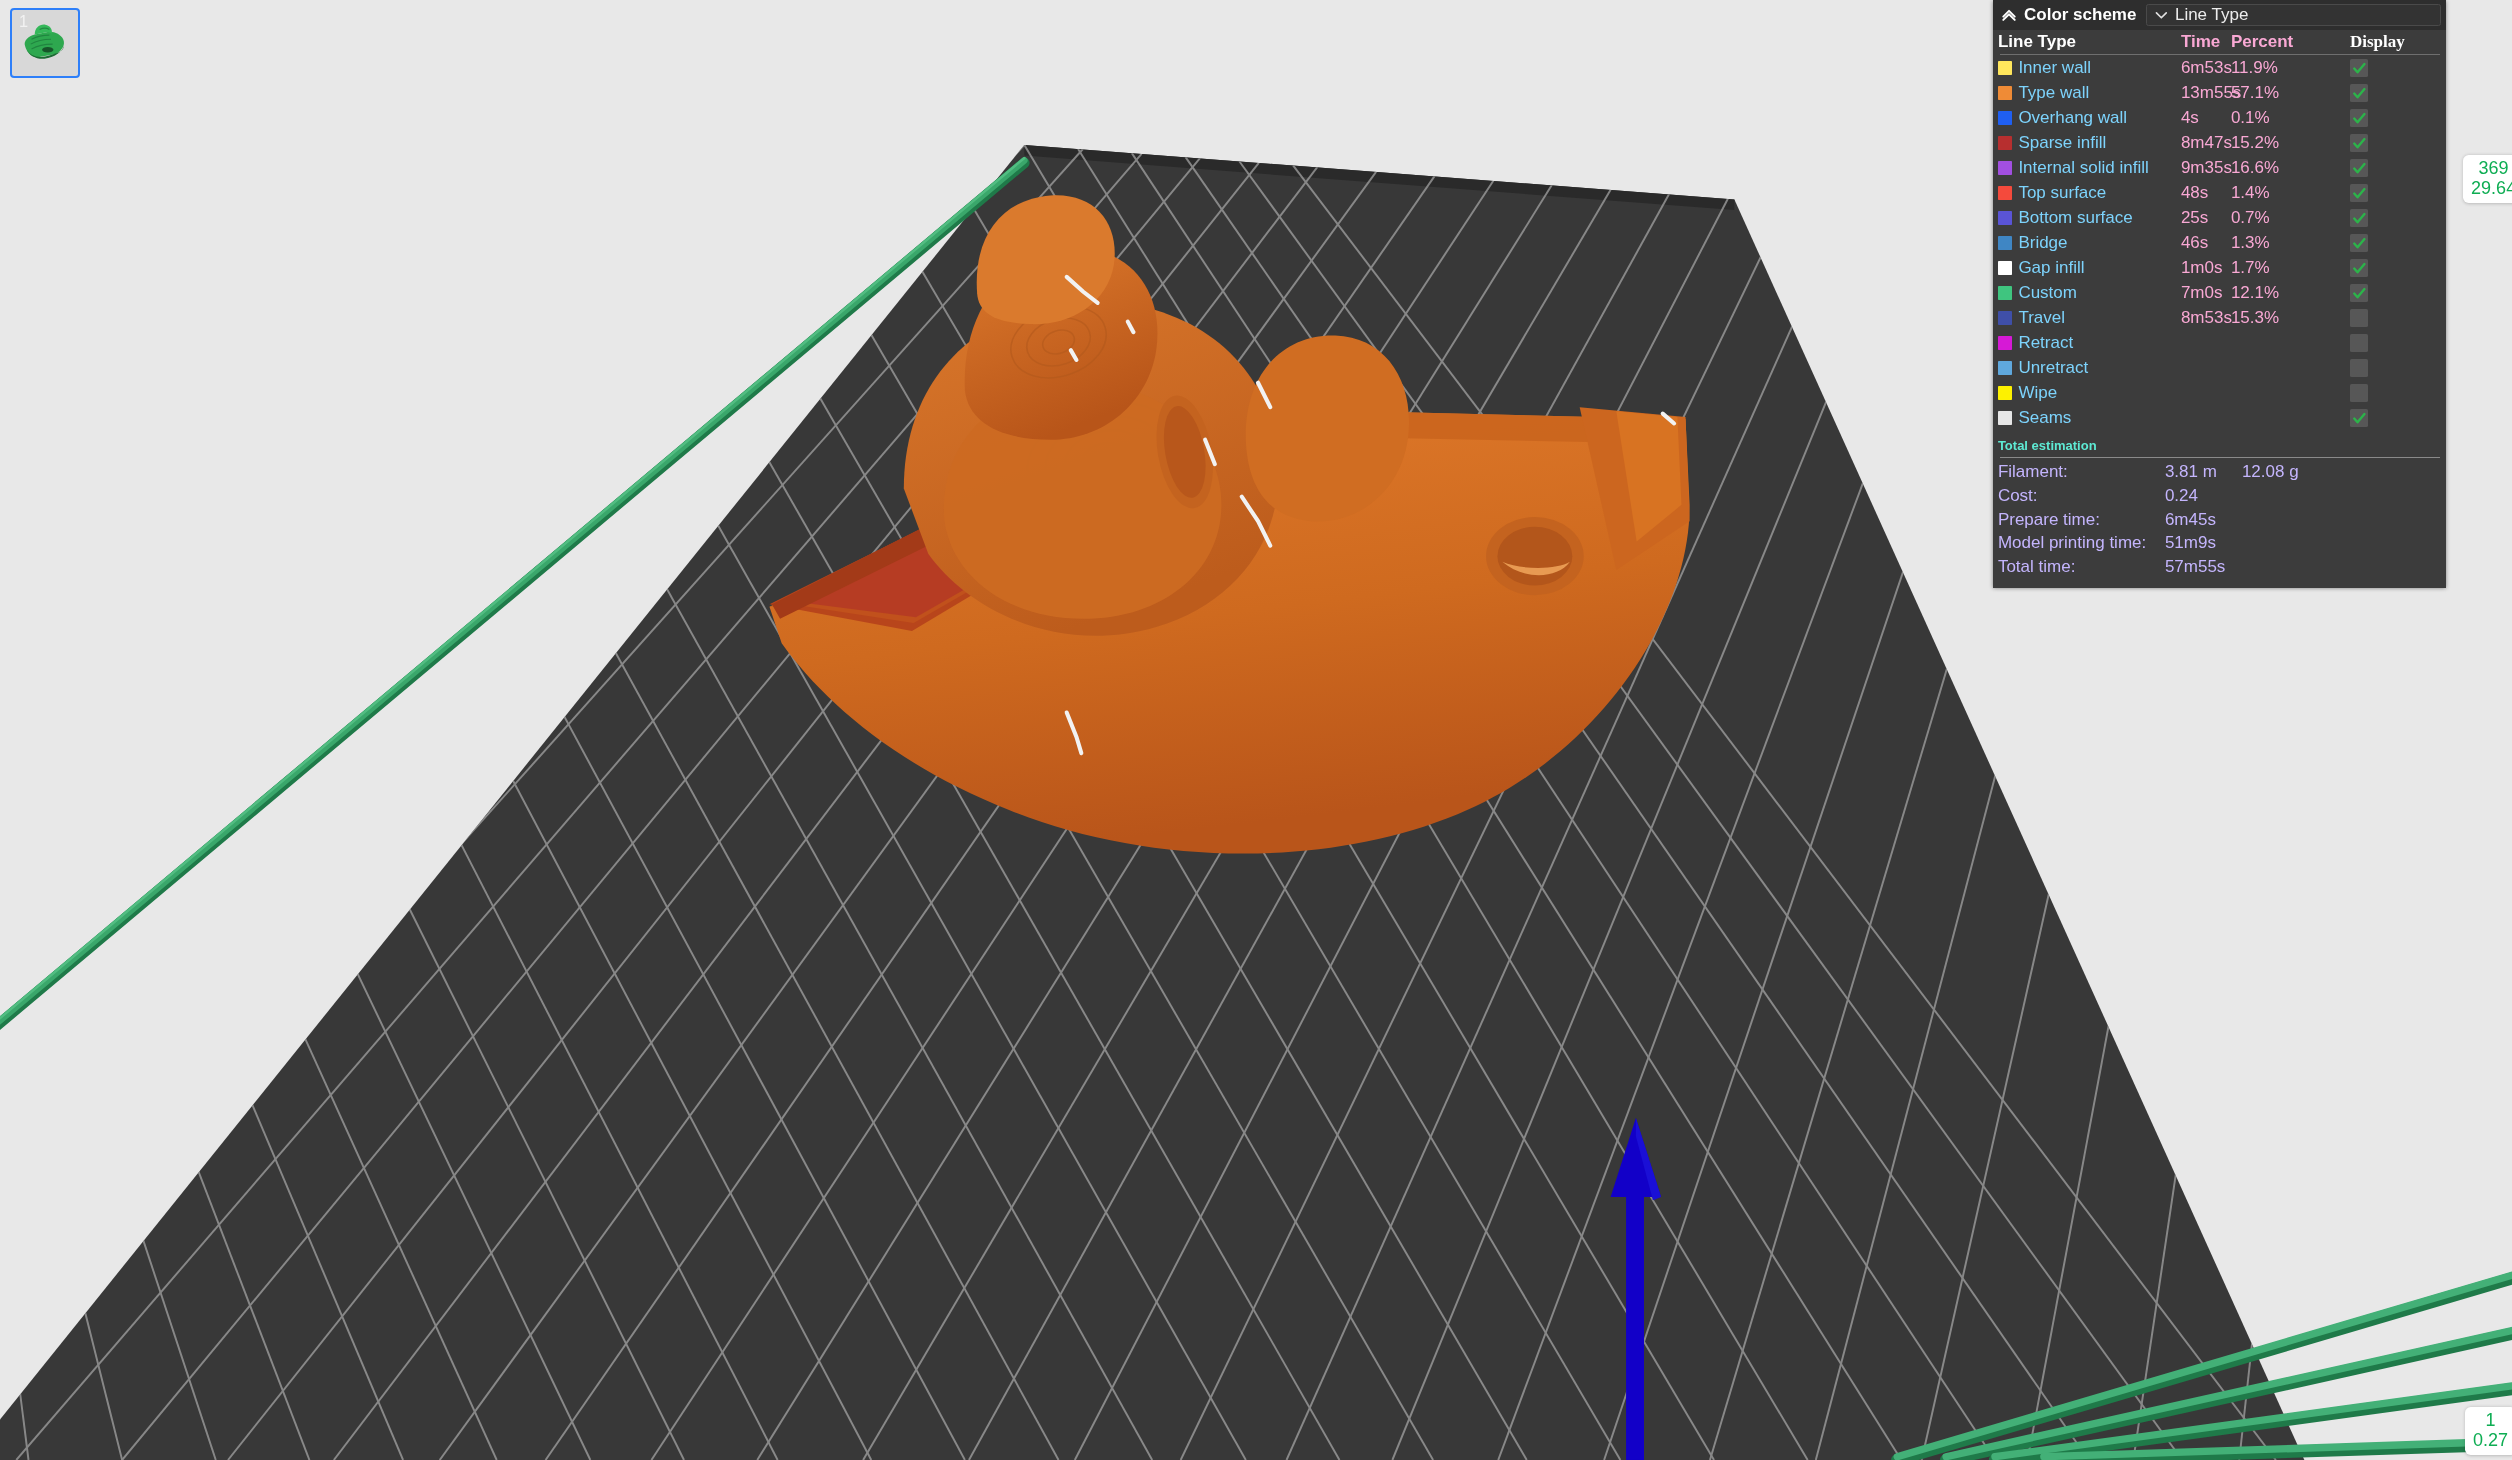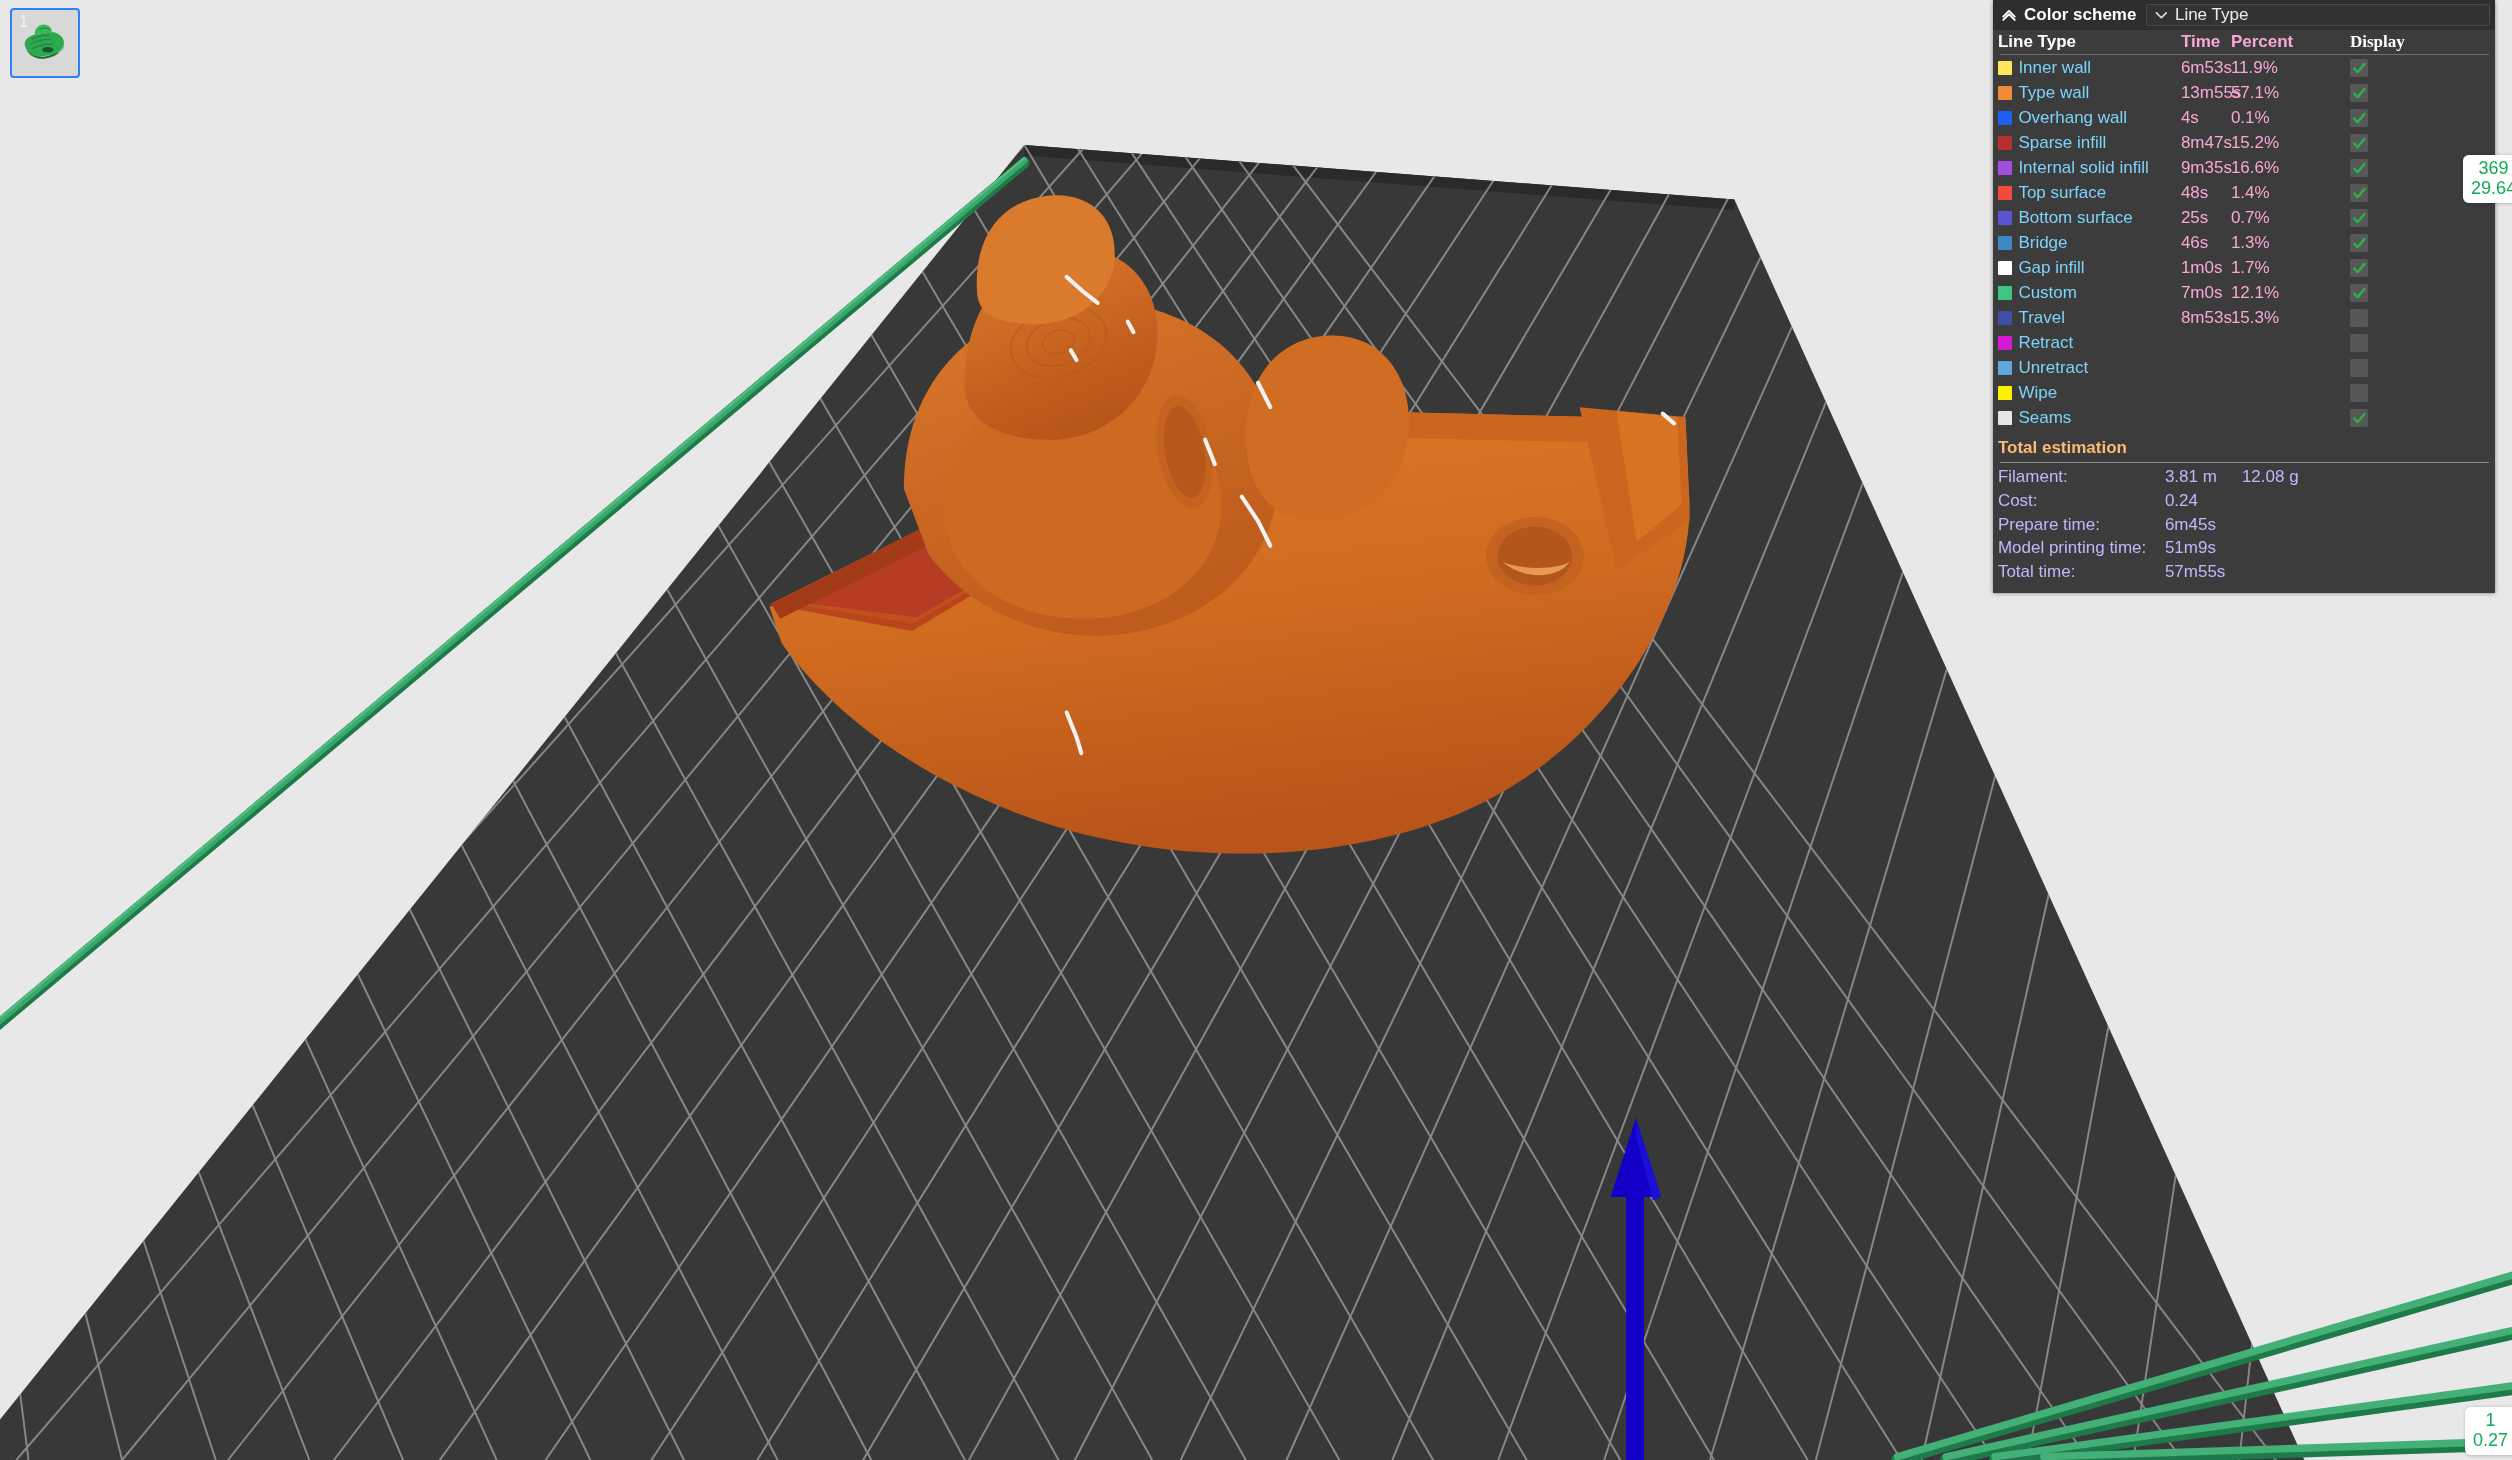--- a/index.html
+++ b/index.html
@@ -56,21 +56,21 @@
     font-weight: 400;
     line-height: 1;
   }
   #plate-thumb svg { position: absolute; left: 0; top: 0; }
 
   
   #legend {
     position: absolute;
     left: 1993px;
     top: 0px;
-    width: 502px;
+    width: 453px;
     background: #3c3c3c;
     color: #e8e8e8;
     font-size: 17px;
     box-sizing: border-box;
     padding-bottom: 9.8px;
     box-shadow: 0 0.8px 4.1px rgba(0,0,0,.45);
   }
 
   #legend-header {
     display: flex;
@@ -150,22 +150,22 @@
     display: flex;
     align-items: center;
     justify-content: center;
     cursor: pointer;
   }
   .chk svg { display: block; }
 
   
   #total-title {
     font-weight: bold;
-    font-size: 17px;
-    color: #fdba74;
+    font-size: 13px;
+    color: #5eead4;
     padding: 7.3px 0 3.3px 4.9px;
   }
   #total-sep {
     height: 0.8px;
     background: #8a8a8a;
     margin: 0 6.5px 3.3px 6.5px;
   }
   .est-row {
     display: grid;
     grid-template-columns: 167px 77px 1fr;

